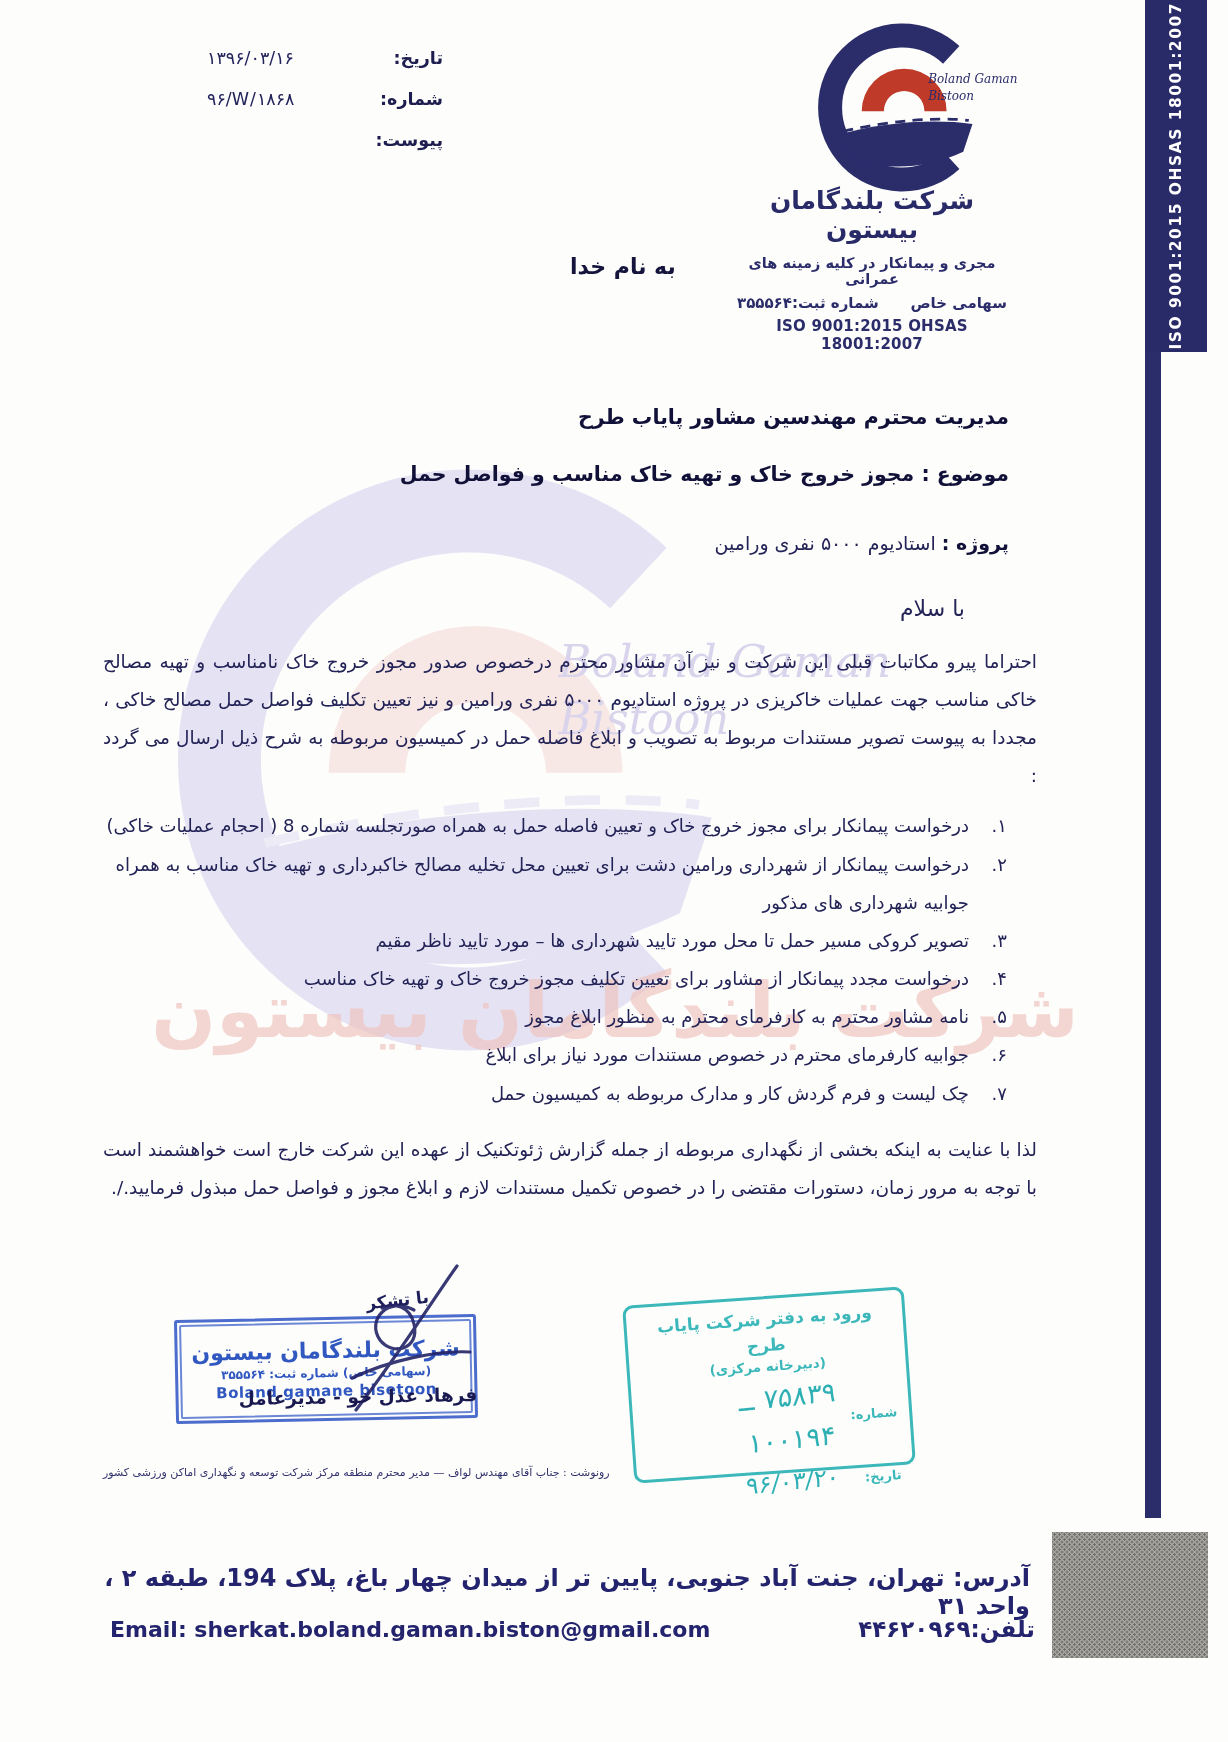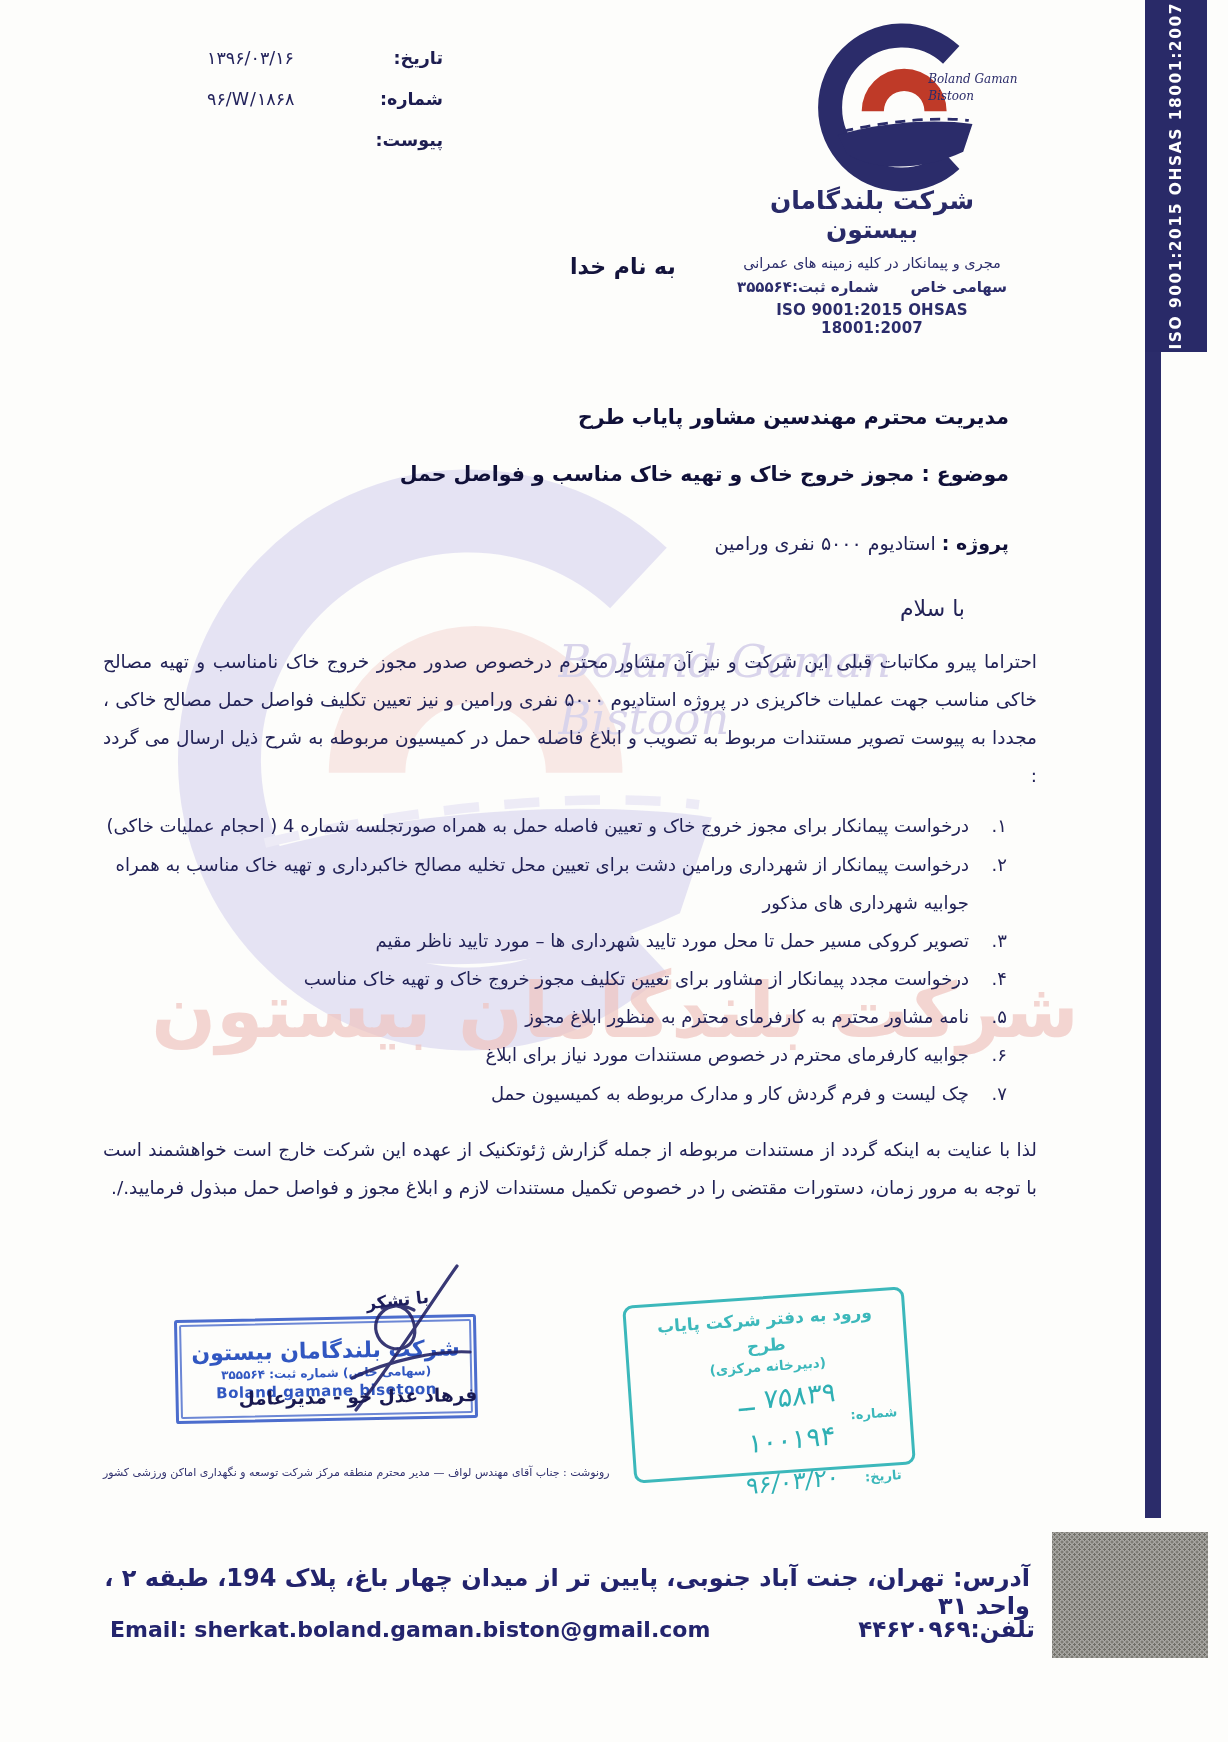--- a/index.html
+++ b/index.html
@@ -32,21 +32,21 @@
     font-size:17.5px; color:#23235c;}
   .hdr-row{display:flex; justify-content:space-between; margin-bottom:21px; padding-left:22px;}
   .hdr-row .lbl{font-weight:bold; color:#1d1d50;}
   .hdr-row .val{letter-spacing:1px;}
   .ltr{direction:ltr; unicode-bidi:isolate;}
   .besmellah{position:absolute; left:570px; top:254px; width:170px; 
     font-size:22px; font-weight:bold; color:#14143c; z-index:2;}
   .co-block{position:absolute; left:733px; top:186px; width:278px; direction:rtl; text-align:center;
     color:#2b2c6a; z-index:2;}
   .co-name{font-size:25px; font-weight:bold; margin-bottom:11px; color:#292a68;}
-  .co-tagline{font-size:14.5px; font-weight:normal; margin-bottom:7px;}
+  .co-tagline{font-size:14.5px; font-weight:bold; margin-bottom:7px;}
   .co-reg-row{display:flex; justify-content:space-between; font-size:15px; font-weight:bold; margin-bottom:5px; padding:0 4px;}
   .co-iso{font-size:15px; font-weight:bold; letter-spacing:.2px;}
   
   .band-top{position:absolute; left:1145px; top:0; width:62px; height:352px; background:#292a68; z-index:3;
     display:flex; align-items:center; justify-content:center;}
   .band-top span{writing-mode:vertical-rl; transform:rotate(180deg); color:#ffffff;
     font-weight:bold; font-size:15.5px; letter-spacing:1.5px; white-space:nowrap;}
   .band-strip{position:absolute; left:1145px; top:352px; width:16px; height:1166px; background:#2b2c6a; z-index:3;}
   .gray-block{position:absolute; left:1052px; top:1532px; width:156px; height:126px; z-index:1;
     background-color:#a8a7a3;
@@ -163,21 +163,21 @@
     <div class="project">
       <span class="plbl">پروژه :</span>
       <span>استادیوم ۵۰۰۰ نفری ورامین</span>
     </div>
     <div class="salutation">با سلام</div>
     <p class="intro">احتراما پیرو مکاتبات قبلی این شرکت و نیز آن مشاور محترم درخصوص صدور مجوز خروج خاک نامناسب و تهیه مصالح خاکی مناسب جهت عملیات خاکریزی در پروژه استادیوم ۵۰۰۰ نفری ورامین و نیز تعیین تکلیف فواصل حمل مصالح خاکی ، مجددا به پیوست تصویر مستندات مربوط به تصویب و ابلاغ فاصله حمل در کمیسیون مربوطه به شرح ذیل ارسال می گردد :</p>
 
     <ol class="doc-list">
       <li class="doc-item">
         <span class="num">۱.</span>
-        <span class="txt">درخواست پیمانکار برای مجوز خروج خاک و تعیین فاصله حمل به همراه صورتجلسه شماره 4 ( احجام عملیات خاکی)</span>
+        <span class="txt">درخواست پیمانکار برای مجوز خروج خاک و تعیین فاصله حمل به همراه صورتجلسه شماره 8 ( احجام عملیات خاکی)</span>
       </li>
       <li class="doc-item">
         <span class="num">۲.</span>
         <span class="txt">درخواست پیمانکار از شهرداری ورامین دشت برای تعیین محل تخلیه مصالح خاکبرداری و تهیه خاک مناسب به همراه جوابیه شهرداری های مذکور</span>
       </li>
       <li class="doc-item">
         <span class="num">۳.</span>
         <span class="txt">تصویر کروکی مسیر حمل تا محل مورد تایید شهرداری ها – مورد تایید ناظر مقیم</span>
       </li>
       <li class="doc-item">
@@ -191,21 +191,21 @@
       <li class="doc-item">
         <span class="num">۶.</span>
         <span class="txt">جوابیه کارفرمای محترم در خصوص مستندات مورد نیاز برای ابلاغ</span>
       </li>
       <li class="doc-item">
         <span class="num">۷.</span>
         <span class="txt">چک لیست و فرم گردش کار و مدارک مربوطه به کمیسیون حمل</span>
       </li>
     </ol>
 
-    <p class="closing">لذا با عنایت به اینکه گردد از مستندات مربوطه از جمله گزارش ژئوتکنیک از عهده این شرکت خارج است خواهشمند است با توجه به مرور زمان، دستورات مقتضی را در خصوص تکمیل مستندات لازم و ابلاغ مجوز و فواصل حمل مبذول فرمایید./.</p>
+    <p class="closing">لذا با عنایت به اینکه بخشی از نگهداری مربوطه از جمله گزارش ژئوتکنیک از عهده این شرکت خارج است خواهشمند است با توجه به مرور زمان، دستورات مقتضی را در خصوص تکمیل مستندات لازم و ابلاغ مجوز و فواصل حمل مبذول فرمایید./.</p>
   </div>
 
   <div class="stamp-blue">
     <div class="inner">
       <div class="sb1">شرکت بلندگامان بیستون</div>
       <div class="sb2">(سهامی خاص) شماره ثبت: ۳۵۵۵۶۴</div>
       <div class="sb3 ltr">Boland gamane bisetoon</div>
     </div>
   </div>
 

